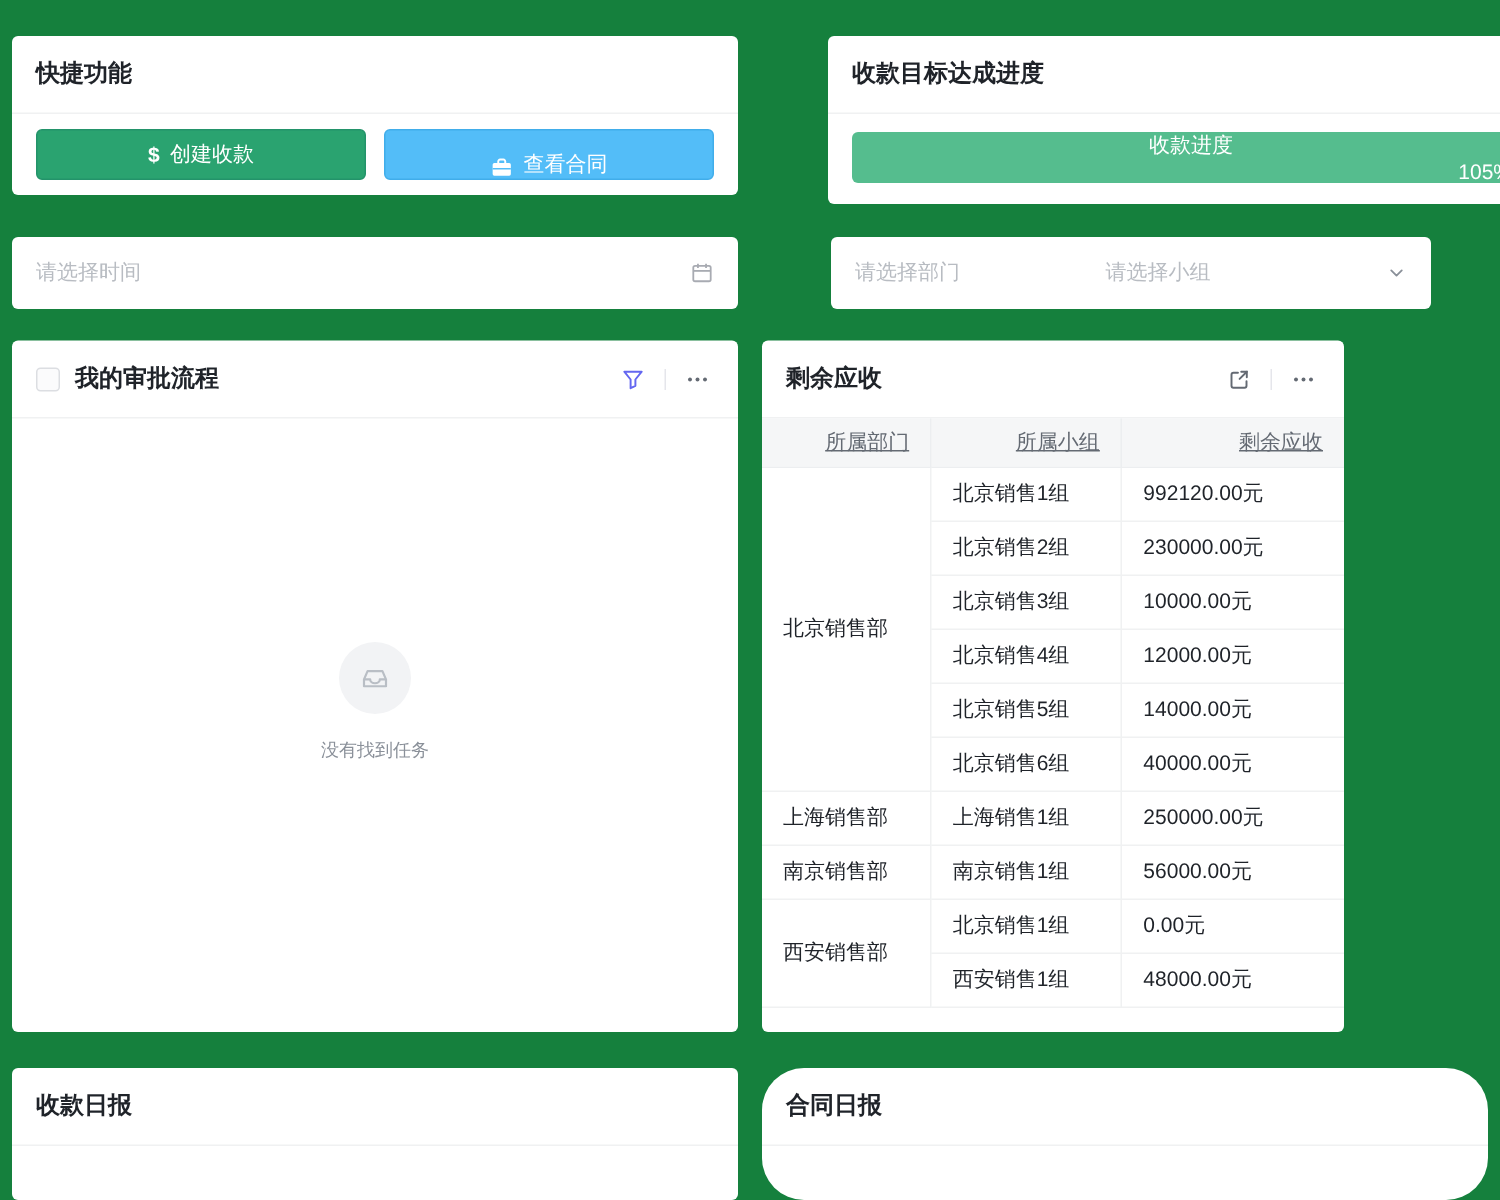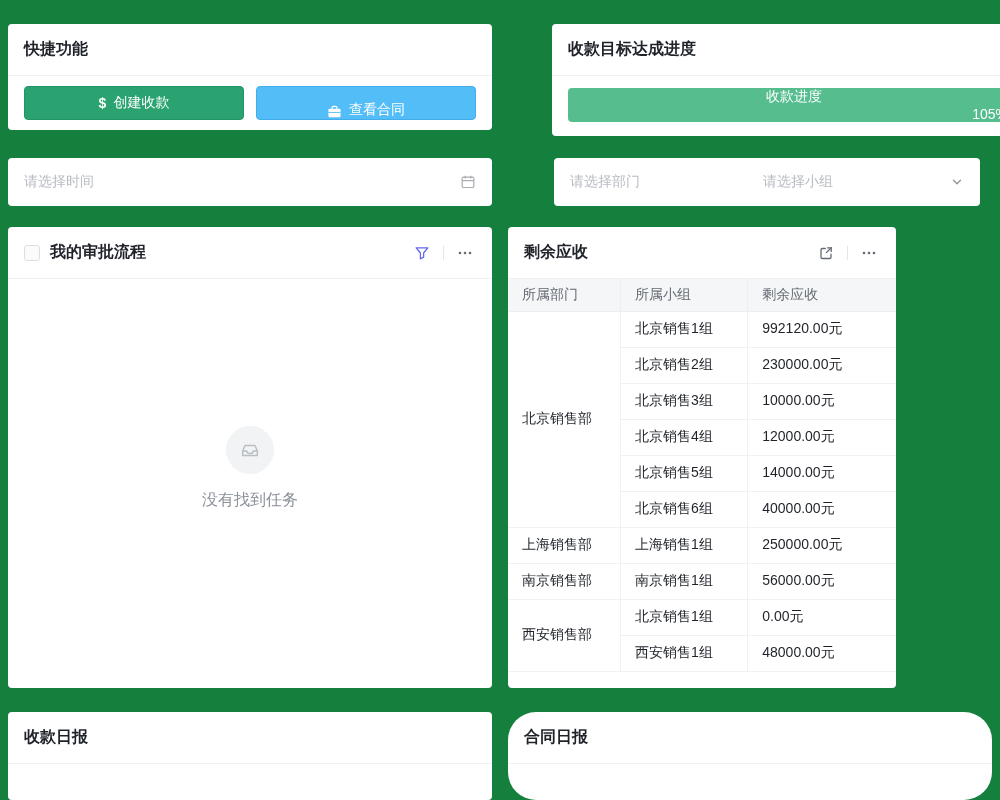--- a/index.html
+++ b/index.html
@@ -28,25 +28,25 @@
 
   
   .select { position:absolute; height:48px; background:#fff; border-radius:4px; display:flex; align-items:center; padding:0 16px; cursor:pointer; }
   .placeholder { font-size:14px; color:#b8bcc2; }
   .select .trail { margin-left:auto; display:flex; align-items:center; }
 
   
   .checkbox { width:16px; height:16px; border:1px solid #dcdee2; border-radius:3px; background:#fbfbfc; margin-right:10px; flex:0 0 auto; }
   .empty-wrap { height:408px; display:flex; flex-direction:column; align-items:center; justify-content:center; gap:16px; padding-bottom:30px; }
   .empty-circle { width:48px; height:48px; border-radius:50%; background:#f2f3f5; display:flex; align-items:center; justify-content:center; }
-  .empty-text { font-size:16px; color:#8a9099; }
+  .empty-text { font-size:12px; color:#8a9099; }
 
   
   table.recv { width:100%; border-collapse:collapse; font-size:14px; color:#1f2329; }
-  table.recv th { height:32px; background:#f5f6f7; color:#646a73; font-weight:400; text-align:left; padding:0 14px; border-bottom:1px solid #eceef0; border-right:1px solid #eceef0; }
+  table.recv th { height:32px; background:#f5f6f7; color:#646a73; font-weight:400; text-align:right; padding:0 14px; border-bottom:1px solid #eceef0; border-right:1px solid #eceef0;text-decoration:underline; }
   table.recv th:last-child { border-right:none; }
   table.recv td { height:36px; padding:0 14px; border-bottom:1px solid #f0f1f2; border-right:1px solid #f0f1f2; background:#fff; }
   table.recv td:last-child { border-right:none; }
   table.recv col.cd { width:145px; } table.recv col.cg { width:166px; } table.recv col.ca { width:173px; }
 
   svg { display:block; }
 </style>
 </head>
 <body>
 
@@ -109,21 +109,21 @@
 
   <div class="select" style="left:508px; top:158px; width:233px;margin-left:46px;">
     <span class="placeholder">请选择部门</span>
     <span class="trail">
       <svg width="14" height="14" viewBox="0 0 16 16">
           <path d="M4 6l4 4 4-4" fill="none" stroke="#8a9099" stroke-width="1.4" stroke-linecap="round" stroke-linejoin="round"></path>
         </svg>
     </span>
   </div>
 
-  <div class="select" style="left:747px; top:158px; width:233px;">
+  <div class="select" style="left:721px; top:158px; width:233px;">
     <span class="placeholder">请选择小组</span>
     <span class="trail">
       <svg width="14" height="14" viewBox="0 0 16 16">
           <path d="M4 6l4 4 4-4" fill="none" stroke="#8a9099" stroke-width="1.4" stroke-linecap="round" stroke-linejoin="round"></path>
         </svg>
     </span>
   </div>
 
   <section class="card" style="left:8px; top:227px; width:484px; height:461px;">
     <div class="card-header">

